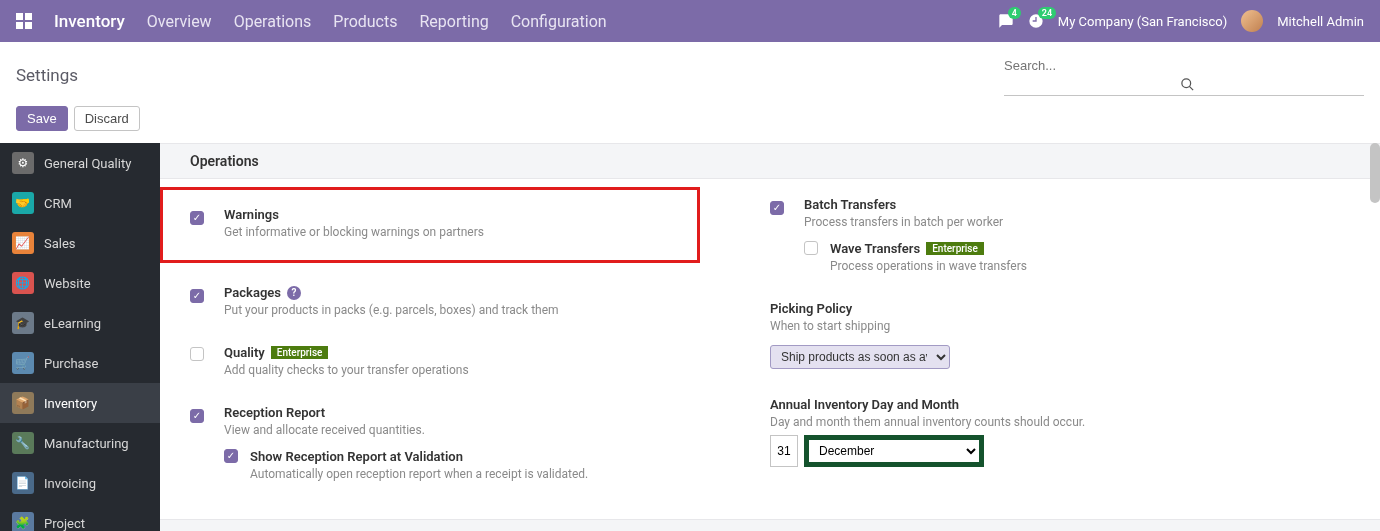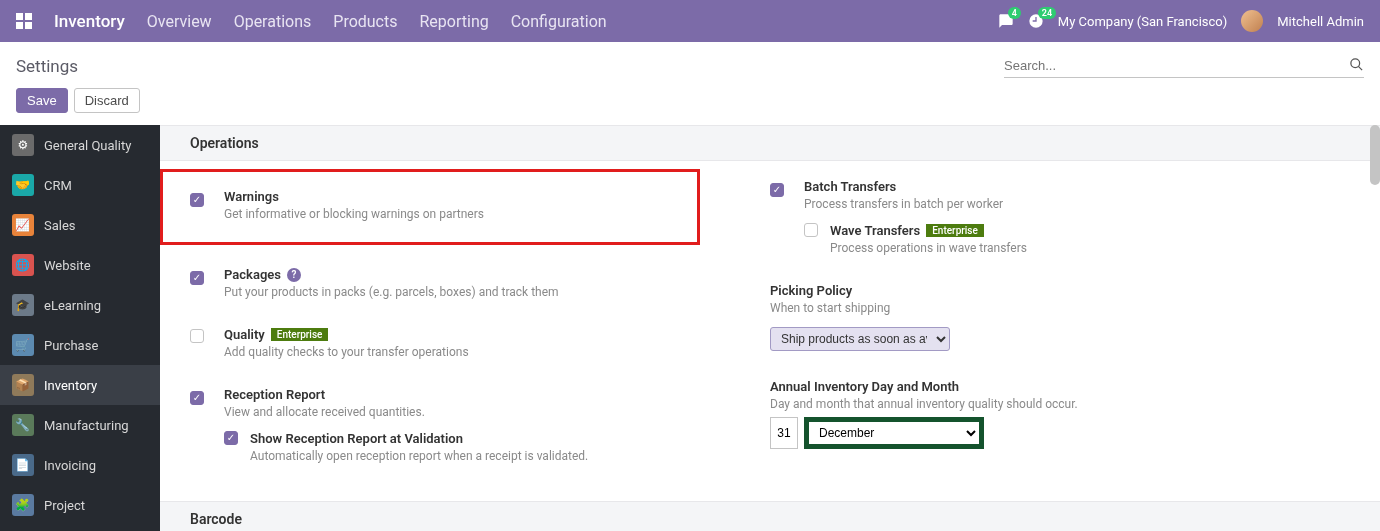--- a/index.html
+++ b/index.html
@@ -10,21 +10,21 @@
 .nav-title { font-size: 17px; font-weight: 500; }
 .nav-links { display: flex; gap: 22px; font-size: 16px; color: #e8e4f2; align-items: center; }
 .nav-links span { cursor: pointer; }
 .nav-right { margin-left: auto; display: flex; align-items: center; gap: 14px; }
 .icon-badge { position: relative; display: inline-flex; align-items: center; }
 .badge { background: #2ecc71; color: #fff; font-size: 9px; font-weight: 600; padding: 1px 4px; border-radius: 8px; position: absolute; top: -6px; left: 10px; }
 .company-name { font-size: 13px; color: #fff; }
 .avatar { width: 22px; height: 22px; border-radius: 50%; background: linear-gradient(135deg,#f0c090,#c08050); display: inline-block; }
 .header-row { display: flex; align-items: center; justify-content: space-between; padding: 12px 16px 4px 16px; }
 .page-title { font-size: 17px; font-weight: 400; color: #5b5b66; }
-.search-wrap { display: flex; align-items: center; border-bottom: 1px solid #c4c4c4; width: 360px; }
+.search-wrap { display: flex; align-items: center; border-bottom: 1px solid #c4c4c4; width: 360px; flex-direction: column; }
 .search-input { border: none; outline: none; font-size: 13px; color: #666; width: 100%; background: transparent; padding: 4px 0; }
 .search-icon-svg { color: #666; margin-left: 6px; }
 .btn-row { padding: 6px 16px 12px 16px; display: flex; gap: 6px; }
 .btn { border: 1px solid #c4c4c4; background: #fff; padding: 4px 10px; font-size: 13px; cursor: pointer; border-radius: 3px; color: #4c4c4c; }
 .btn-primary { background: #7c6ba8; border-color: #7c6ba8; color: #fff; }
 .main-area { display: flex; height: calc(531px - 42px - 40px - 40px); position: relative; }
 .sidebar { width: 160px; background: #262a30; color: #d7d7d7; overflow-y: auto; }
 .sidebar-item { display: flex; align-items: center; gap: 10px; padding: 9px 12px; font-size: 13px; cursor: pointer; color: #d7d7d7; }
 .sidebar-item.active { background: #3a3f47; color: #fff; }
 .sb-icon { width: 22px; height: 22px; display: inline-flex; align-items: center; justify-content: center; border-radius: 3px; font-size: 12px; color: #fff; }
@@ -247,21 +247,21 @@
               </select>
             </div>
           </div>
         </div>
 
         <div class="setting-block">
           <div class="setting-body" style="margin-left:0">
             <div class="setting-title">
                 <span>Annual Inventory Day and Month</span>
               </div>
-            <div class="setting-desc">Day and month that annual inventory quality should occur.</div>
+            <div class="setting-desc">Day and month them annual inventory counts should occur.</div>
             <div style="margin-top:6px; display:flex; gap:6px">
               <input class="num-input" value="31" style="">
               <select class="month-select">
                 <option>December</option>
               </select>
             </div>
           </div>
         </div>
       </div>
     </div>

